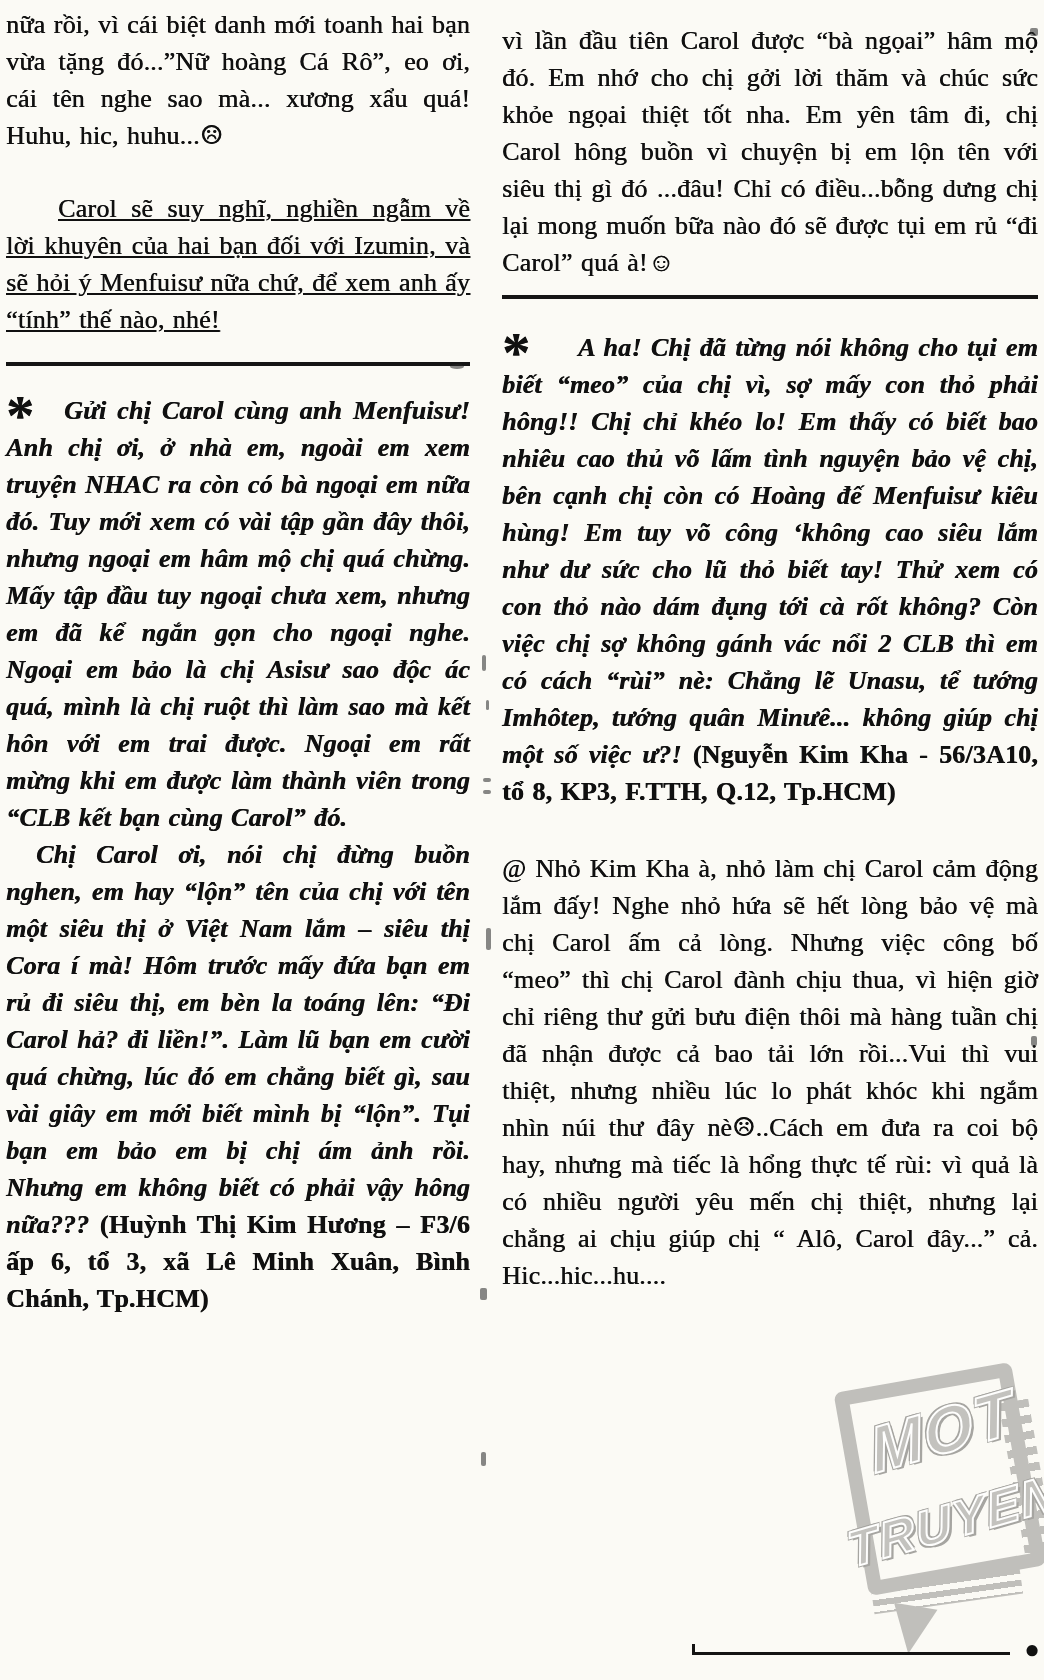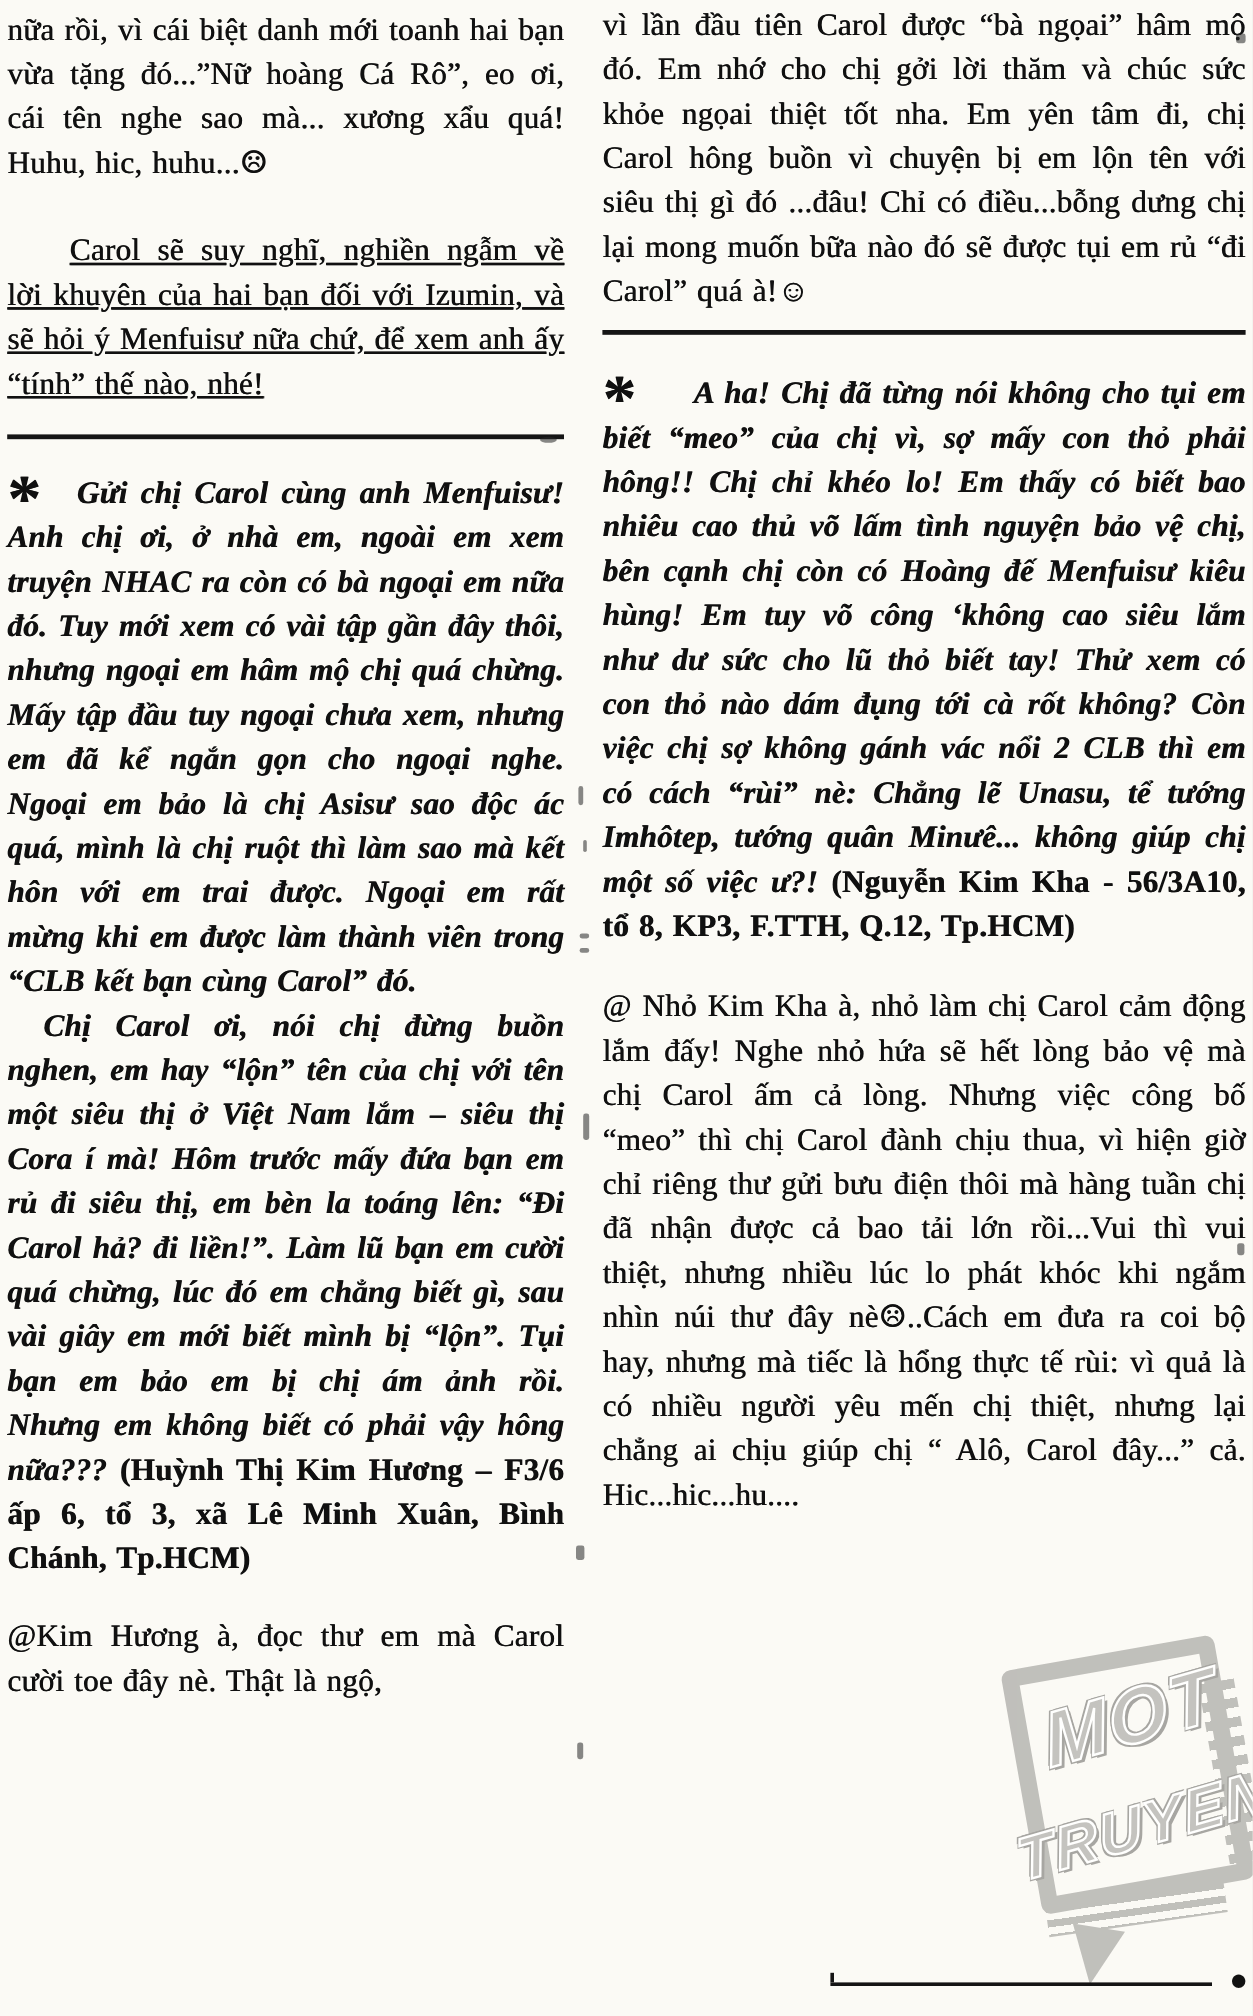--- a/index.html
+++ b/index.html
@@ -8,21 +8,21 @@
     width: 1044px;
     height: 1680px;
     margin: 0 auto;
     background: #fbfaf5;
     overflow: hidden;
     font-family: "Liberation Serif", "DejaVu Serif", serif;
     color: #101010;
   }
   .col { position: absolute; top: 0; z-index: 2; }
   .col-left  { left: 6px;  width: 464px; padding-top: 6px; }
-  .col-right { left: 502px; width: 536px; padding-top: 2px; }
+  .col-right { left: 502px; width: 536px; padding-top: 22px; }
 
   .para {
     margin: 0;
     font-size: 26px;
     line-height: 37px;
     text-align: justify;
     word-spacing: 1.5px;
     letter-spacing: 0.2px;
     text-shadow: 0.5px 0 0 currentColor;
   }
@@ -38,21 +38,21 @@
   .letter-block-right { margin-top: 30px; }
   .star {
     position: absolute; left: 0; top: -4px;
     font-size: 56px; font-weight: bold; font-style: normal;
     line-height: 1; text-shadow: 0.6px 0 0 currentColor;
   }
   .star-indent-left  { text-indent: 58px; font-style: italic; }
   .star-indent-right { text-indent: 76px; }
   .p-letter-2 { text-indent: 30px; }
   .p-reply-left  { margin-top: 28px; }
-  .p-reply-right { margin-top: 30px; }
+  .p-reply-right { margin-top: 40px; }
 
   
   .wm { position: absolute; left: 838px; top: 1356px; width: 210px; height: 300px;
         z-index: 1; opacity: 0.85; pointer-events: none; }
   .wm-frame {
     position: absolute; left: 12px; top: 20px; width: 152px; height: 178px;
     border: 14px solid #b6b5b1; border-radius: 8px; transform: rotate(-10deg);
   }
   .wm-slats-right {
     position: absolute; right: 6px; top: 44px; width: 30px; height: 158px;
@@ -117,21 +117,20 @@
   <div class="col col-left">
     <p class="para">nữa rồi, vì cái biệt danh mới toanh hai bạn vừa tặng đó...”Nữ hoàng Cá Rô”, eo ơi, cái tên nghe sao mà... xương xẩu quá! Huhu, hic, huhu...☹</p>
     <p class="para p-carol-answer">Carol sẽ suy nghĩ, nghiền ngẫm về lời khuyên của hai bạn đối với Izumin, và sẽ hỏi ý Menfuisư nữa chứ, để xem anh ấy “tính” thế nào, nhé!</p>
     <div class="rule rule-left"></div>
     <div class="letter-block">
       <span class="star">*</span>
       <p class="para letter-text star-indent-left">Gửi chị Carol cùng anh Menfuisư! Anh chị ơi, ở nhà em, ngoài em xem truyện NHAC ra còn có bà ngoại em nữa đó. Tuy mới xem có vài tập gần đây thôi, nhưng ngoại em hâm mộ chị quá chừng. Mấy tập đầu tuy ngoại chưa xem, nhưng em đã kể ngắn gọn cho ngoại nghe. Ngoại em bảo là chị Asisư sao độc ác quá, mình là chị ruột thì làm sao mà kết hôn với em trai được. Ngoại em rất mừng khi em được làm thành viên trong “CLB kết bạn cùng Carol” đó.</p>
     </div>
     <p class="para letter-text p-letter-2"><span>Chị Carol ơi, nói chị đừng buồn nghen, em hay “lộn” tên của chị với tên một siêu thị ở Việt Nam lắm – siêu thị Cora í mà! Hôm trước mấy đứa bạn em rủ đi siêu thị, em bèn la toáng lên: “Đi Carol hả? đi liền!”. Làm lũ bạn em cười quá chừng, lúc đó em chẳng biết gì, sau vài giây em mới biết mình bị “lộn”. Tụi bạn em bảo em bị chị ám ảnh rồi. Nhưng em không biết có phải vậy hông nữa???</span>
       <span class="address">(Huỳnh Thị Kim Hương – F3/6 ấp 6, tổ 3, xã Lê Minh Xuân, Bình Chánh, Tp.HCM)</span></p>
-    <p class="para p-reply-left">@Kim Hương à, đọc thư em mà Carol cười toe đây nè. Thật là ngộ,</p>
   </div>
 
   <div class="col col-right">
     <p class="para">vì lần đầu tiên Carol được “bà ngọai” hâm mộ đó. Em nhớ cho chị gởi lời thăm và chúc sức khỏe ngọai thiệt tốt nha.  Em yên tâm đi, chị Carol hông buồn vì chuyện bị em lộn tên với siêu thị gì đó ...đâu! Chỉ có điều...bỗng dưng chị lại mong muốn bữa nào đó sẽ được tụi em rủ “đi Carol” quá à!☺</p>
     <div class="rule rule-right"></div>
     <div class="letter-block letter-block-right">
       <span class="star">*</span>
       <p class="para letter-text star-indent-right"><span>A ha! Chị đã từng nói không cho tụi em biết “meo” của chị vì, sợ mấy con thỏ phải hông!! Chị chỉ khéo lo! Em thấy có biết bao nhiêu cao thủ võ lấm tình nguyện bảo vệ chị, bên cạnh chị còn có Hoàng đế Menfuisư kiêu hùng! Em tuy võ công ‘không cao siêu lắm như dư sức cho lũ thỏ biết tay! Thử xem có con thỏ nào dám đụng tới cà rốt không? Còn việc chị sợ không gánh vác nổi 2 CLB thì em có cách “rùi” nè: Chẳng lẽ Unasu, tể tướng Imhôtep, tướng quân Minưê... không giúp chị một số việc ư?!</span>
         <span class="address">(Nguyễn Kim Kha - 56/3A10, tổ 8, KP3, F.TTH, Q.12, Tp.HCM)</span></p>
     </div>

